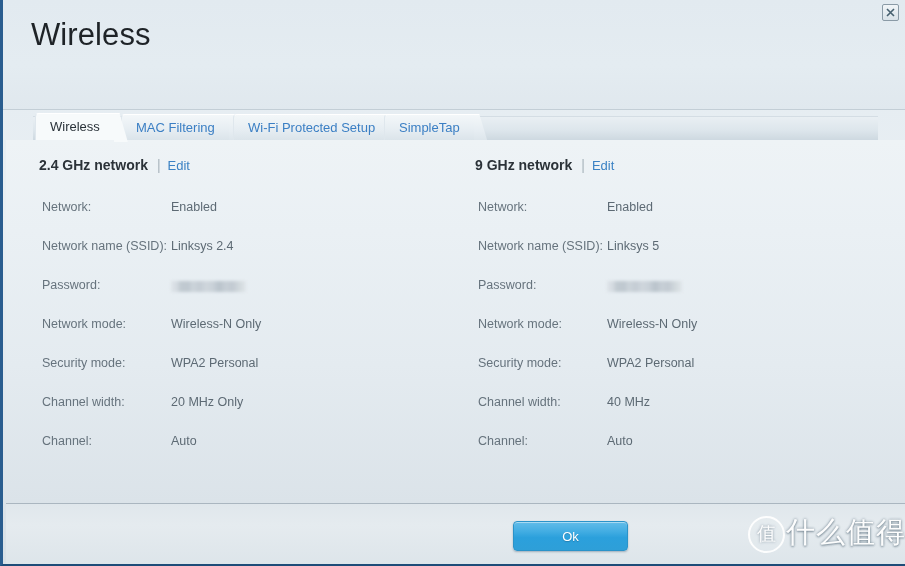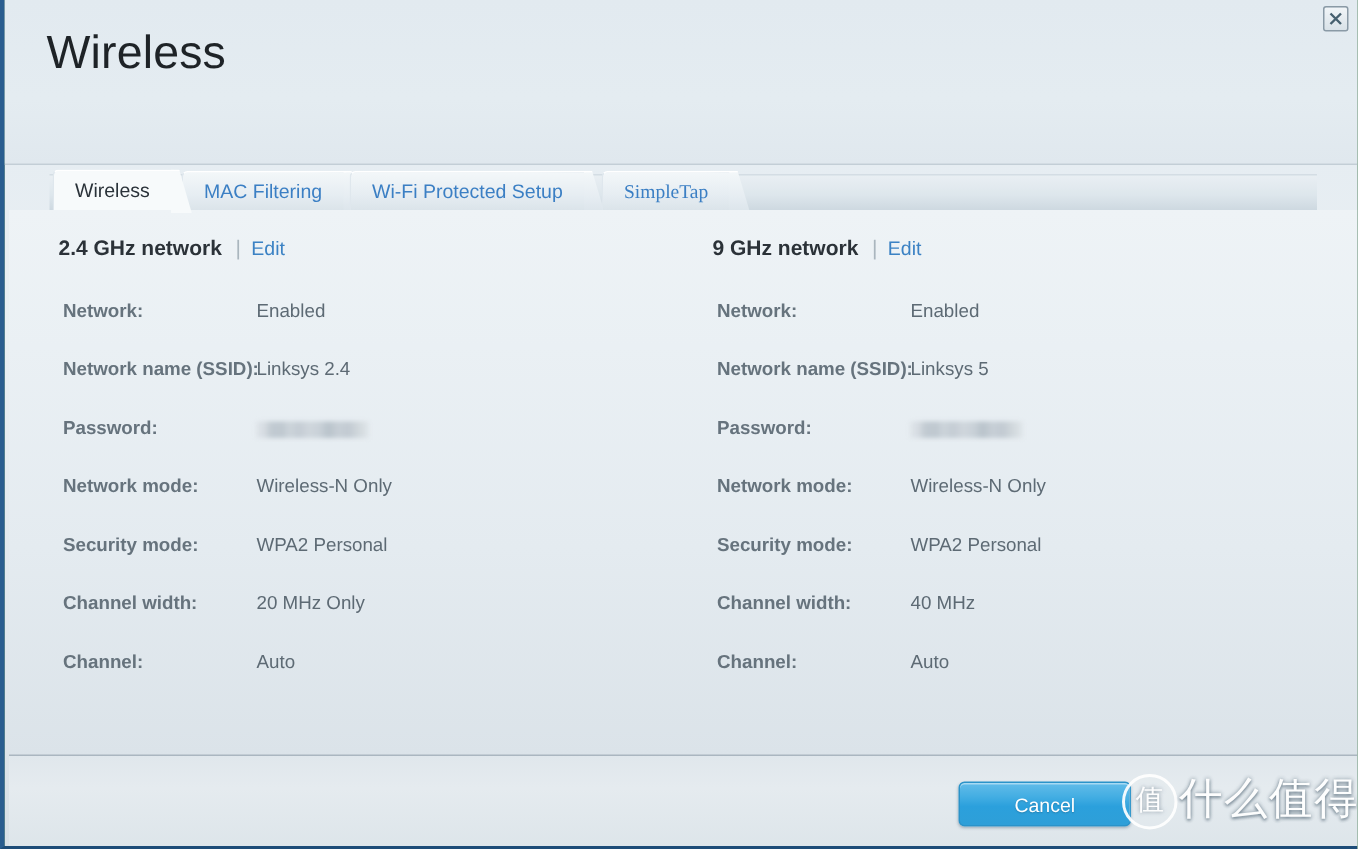--- a/index.html
+++ b/index.html
@@ -175,21 +175,20 @@
     width: 420px;
     height: 20px;
   }
   .field .lbl {
     position: absolute;
     left: 3px;
     top: 0;
     font-size: 12.5px;
     color: #66737d;
     white-space: nowrap;
-    font-weight: bold;
   }
   .field .val {
     position: absolute;
     left: 132px;
     top: 0;
     font-size: 12.5px;
     color: #5d6a74;
     white-space: nowrap;
   }
   .field .val.blurred {
@@ -295,21 +294,21 @@
       <div class="tabbar-track"></div>
       <div class="tab active" style="left:32px;">
         <span>Wireless</span>
       </div>
       <div class="tab" style="left:118px;">
         <span>MAC Filtering</span>
       </div>
       <div class="tab" style="left:230px;">
         <span>Wi-Fi Protected Setup</span>
       </div>
-      <div class="tab" style="left:398px;font-family:Liberation Serif, serif;">
+      <div class="tab" style="left:381px;">
         <span>SimpleTap</span>
       </div>
     </div>
 
     <div class="content">
 
       <div class="col col-left">
         <div class="col-head">
           <span>2.4 GHz network</span><span class="sep">|</span><span class="edit">Edit</span>
         </div>
@@ -374,21 +373,21 @@
           <span class="val">40 MHz</span>
         </div>
         <div class="field" style="top:294px;">
           <span class="lbl">Channel:</span>
           <span class="val">Auto</span>
         </div>
       </div>
     </div>
 
     <div class="footer">
-      <div class="btn btn-cancel">Cancel</div>
+      <div class="btn btn-ok">Ok</div>
     </div>
 
     <div class="watermark">
       <div class="wm-badge">值</div>
       <div class="wm-text">什么值得买</div>
     </div>
 
   </div>
 </div>
 

